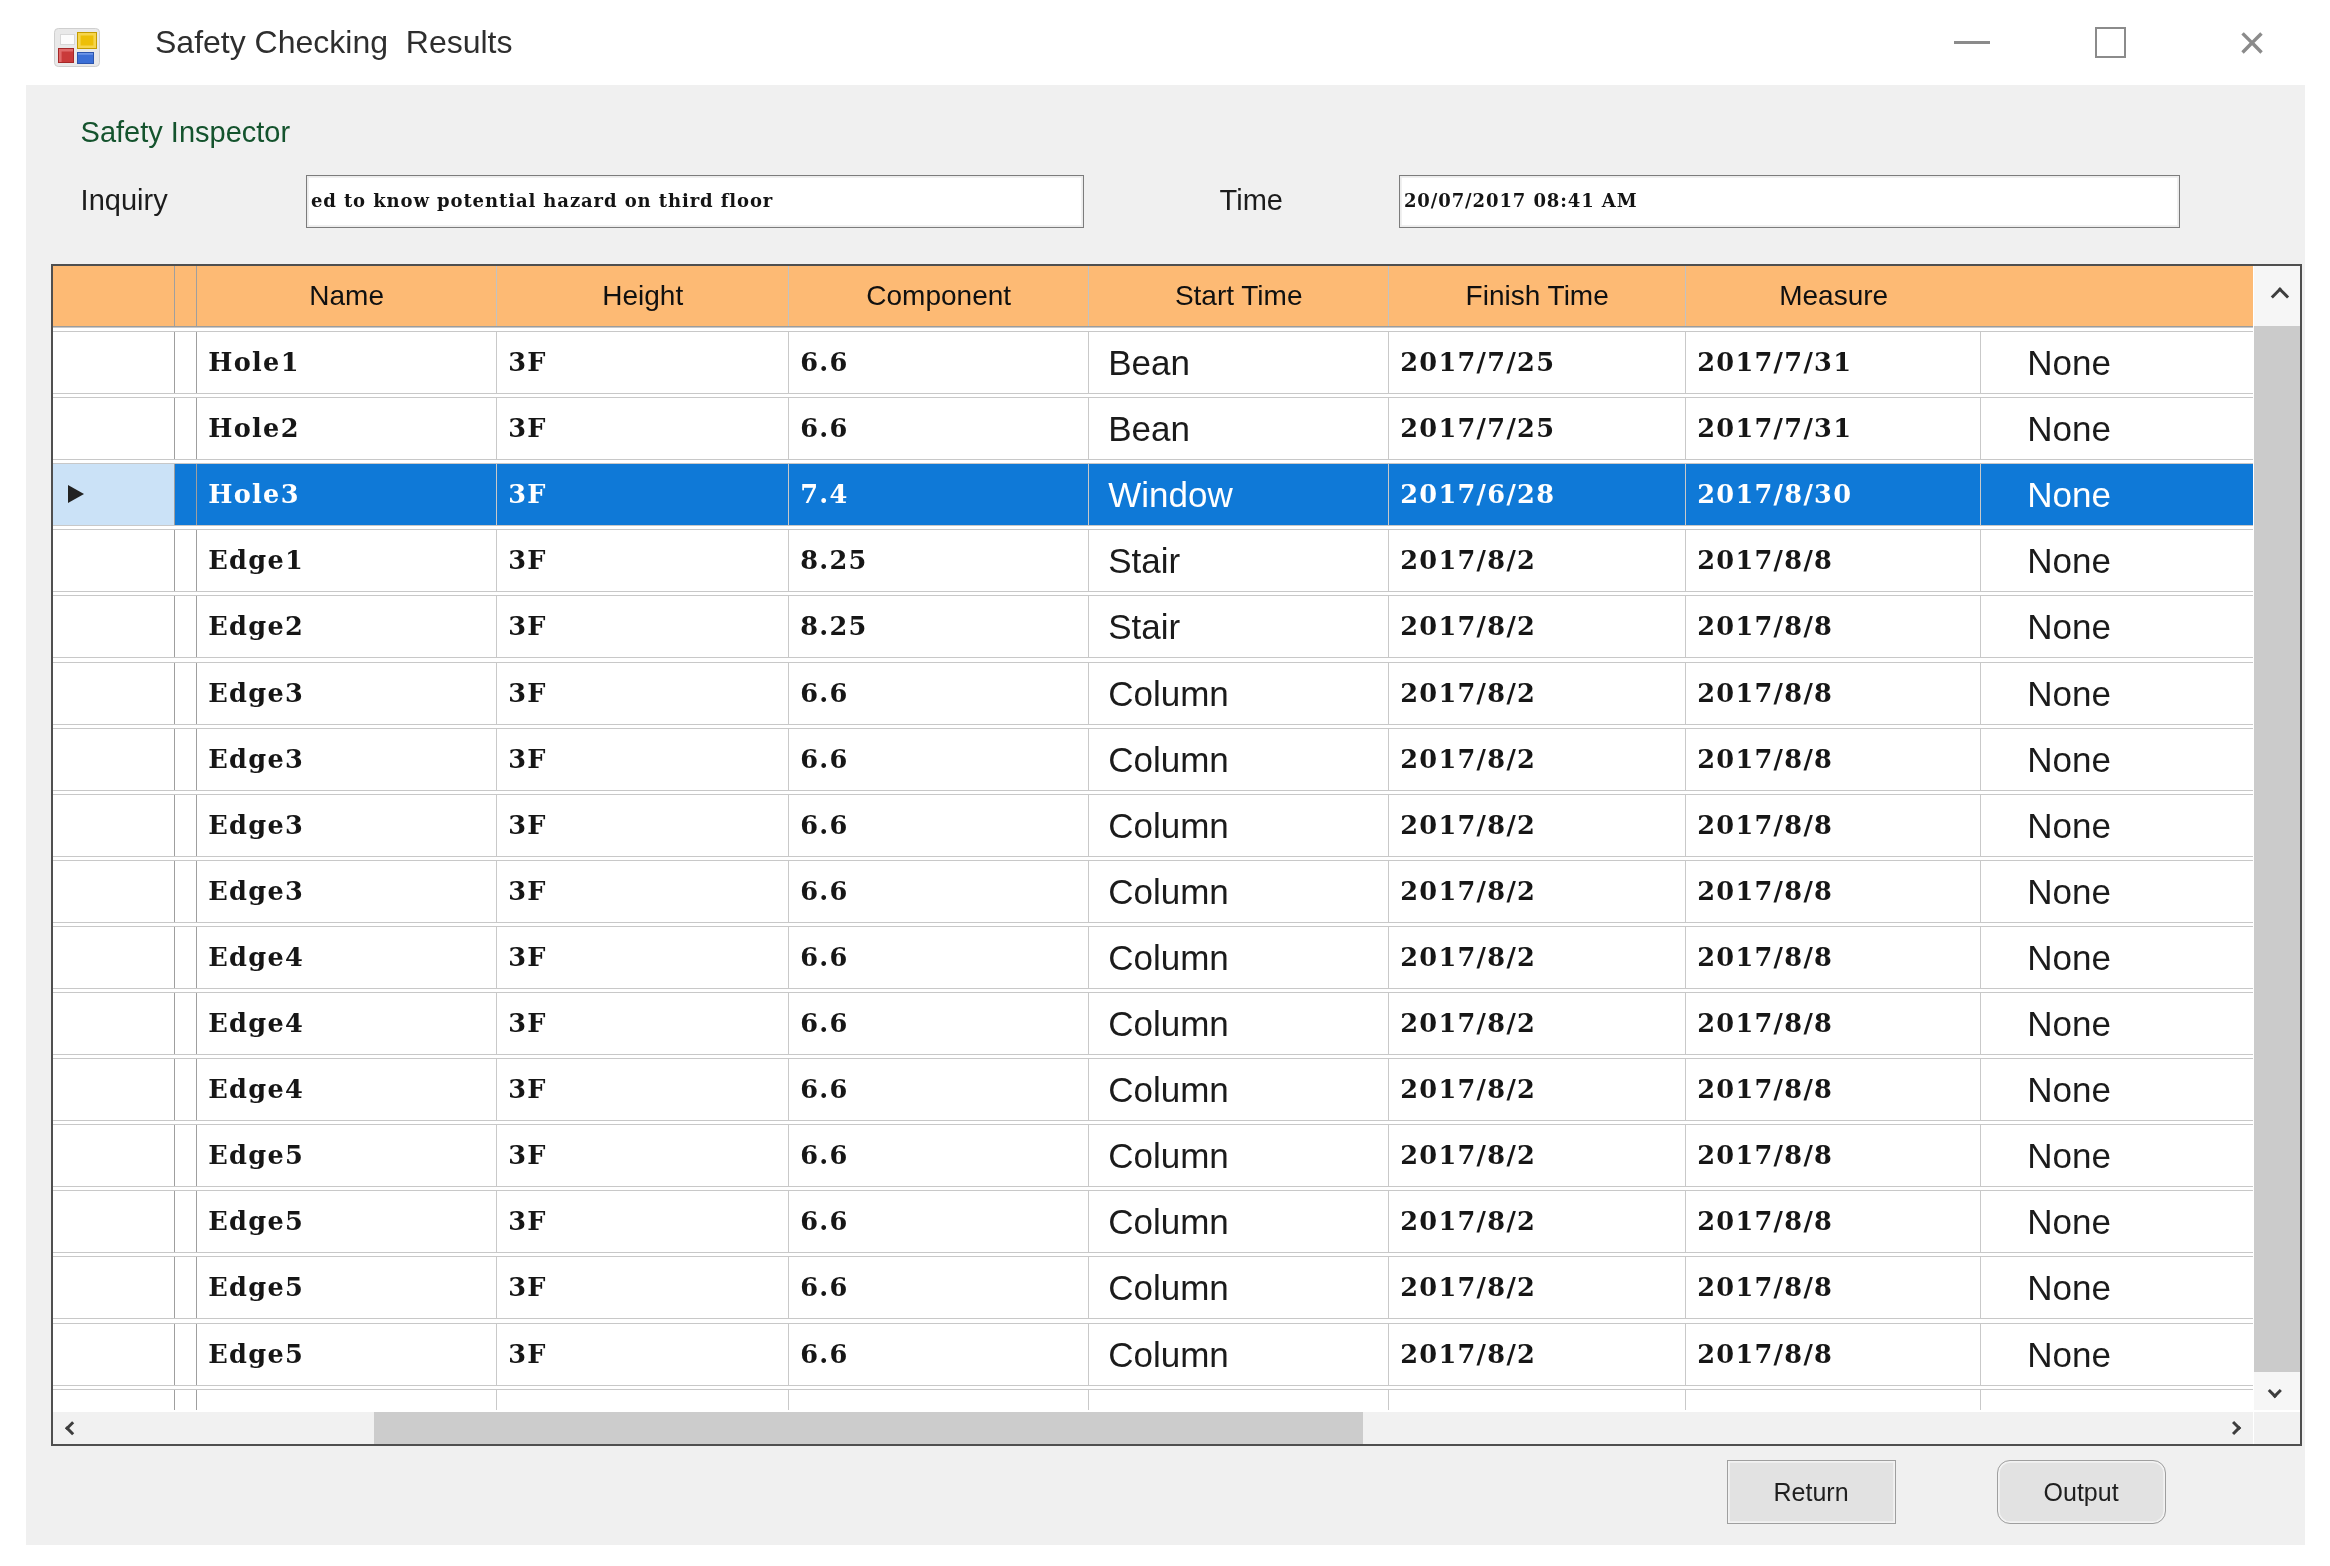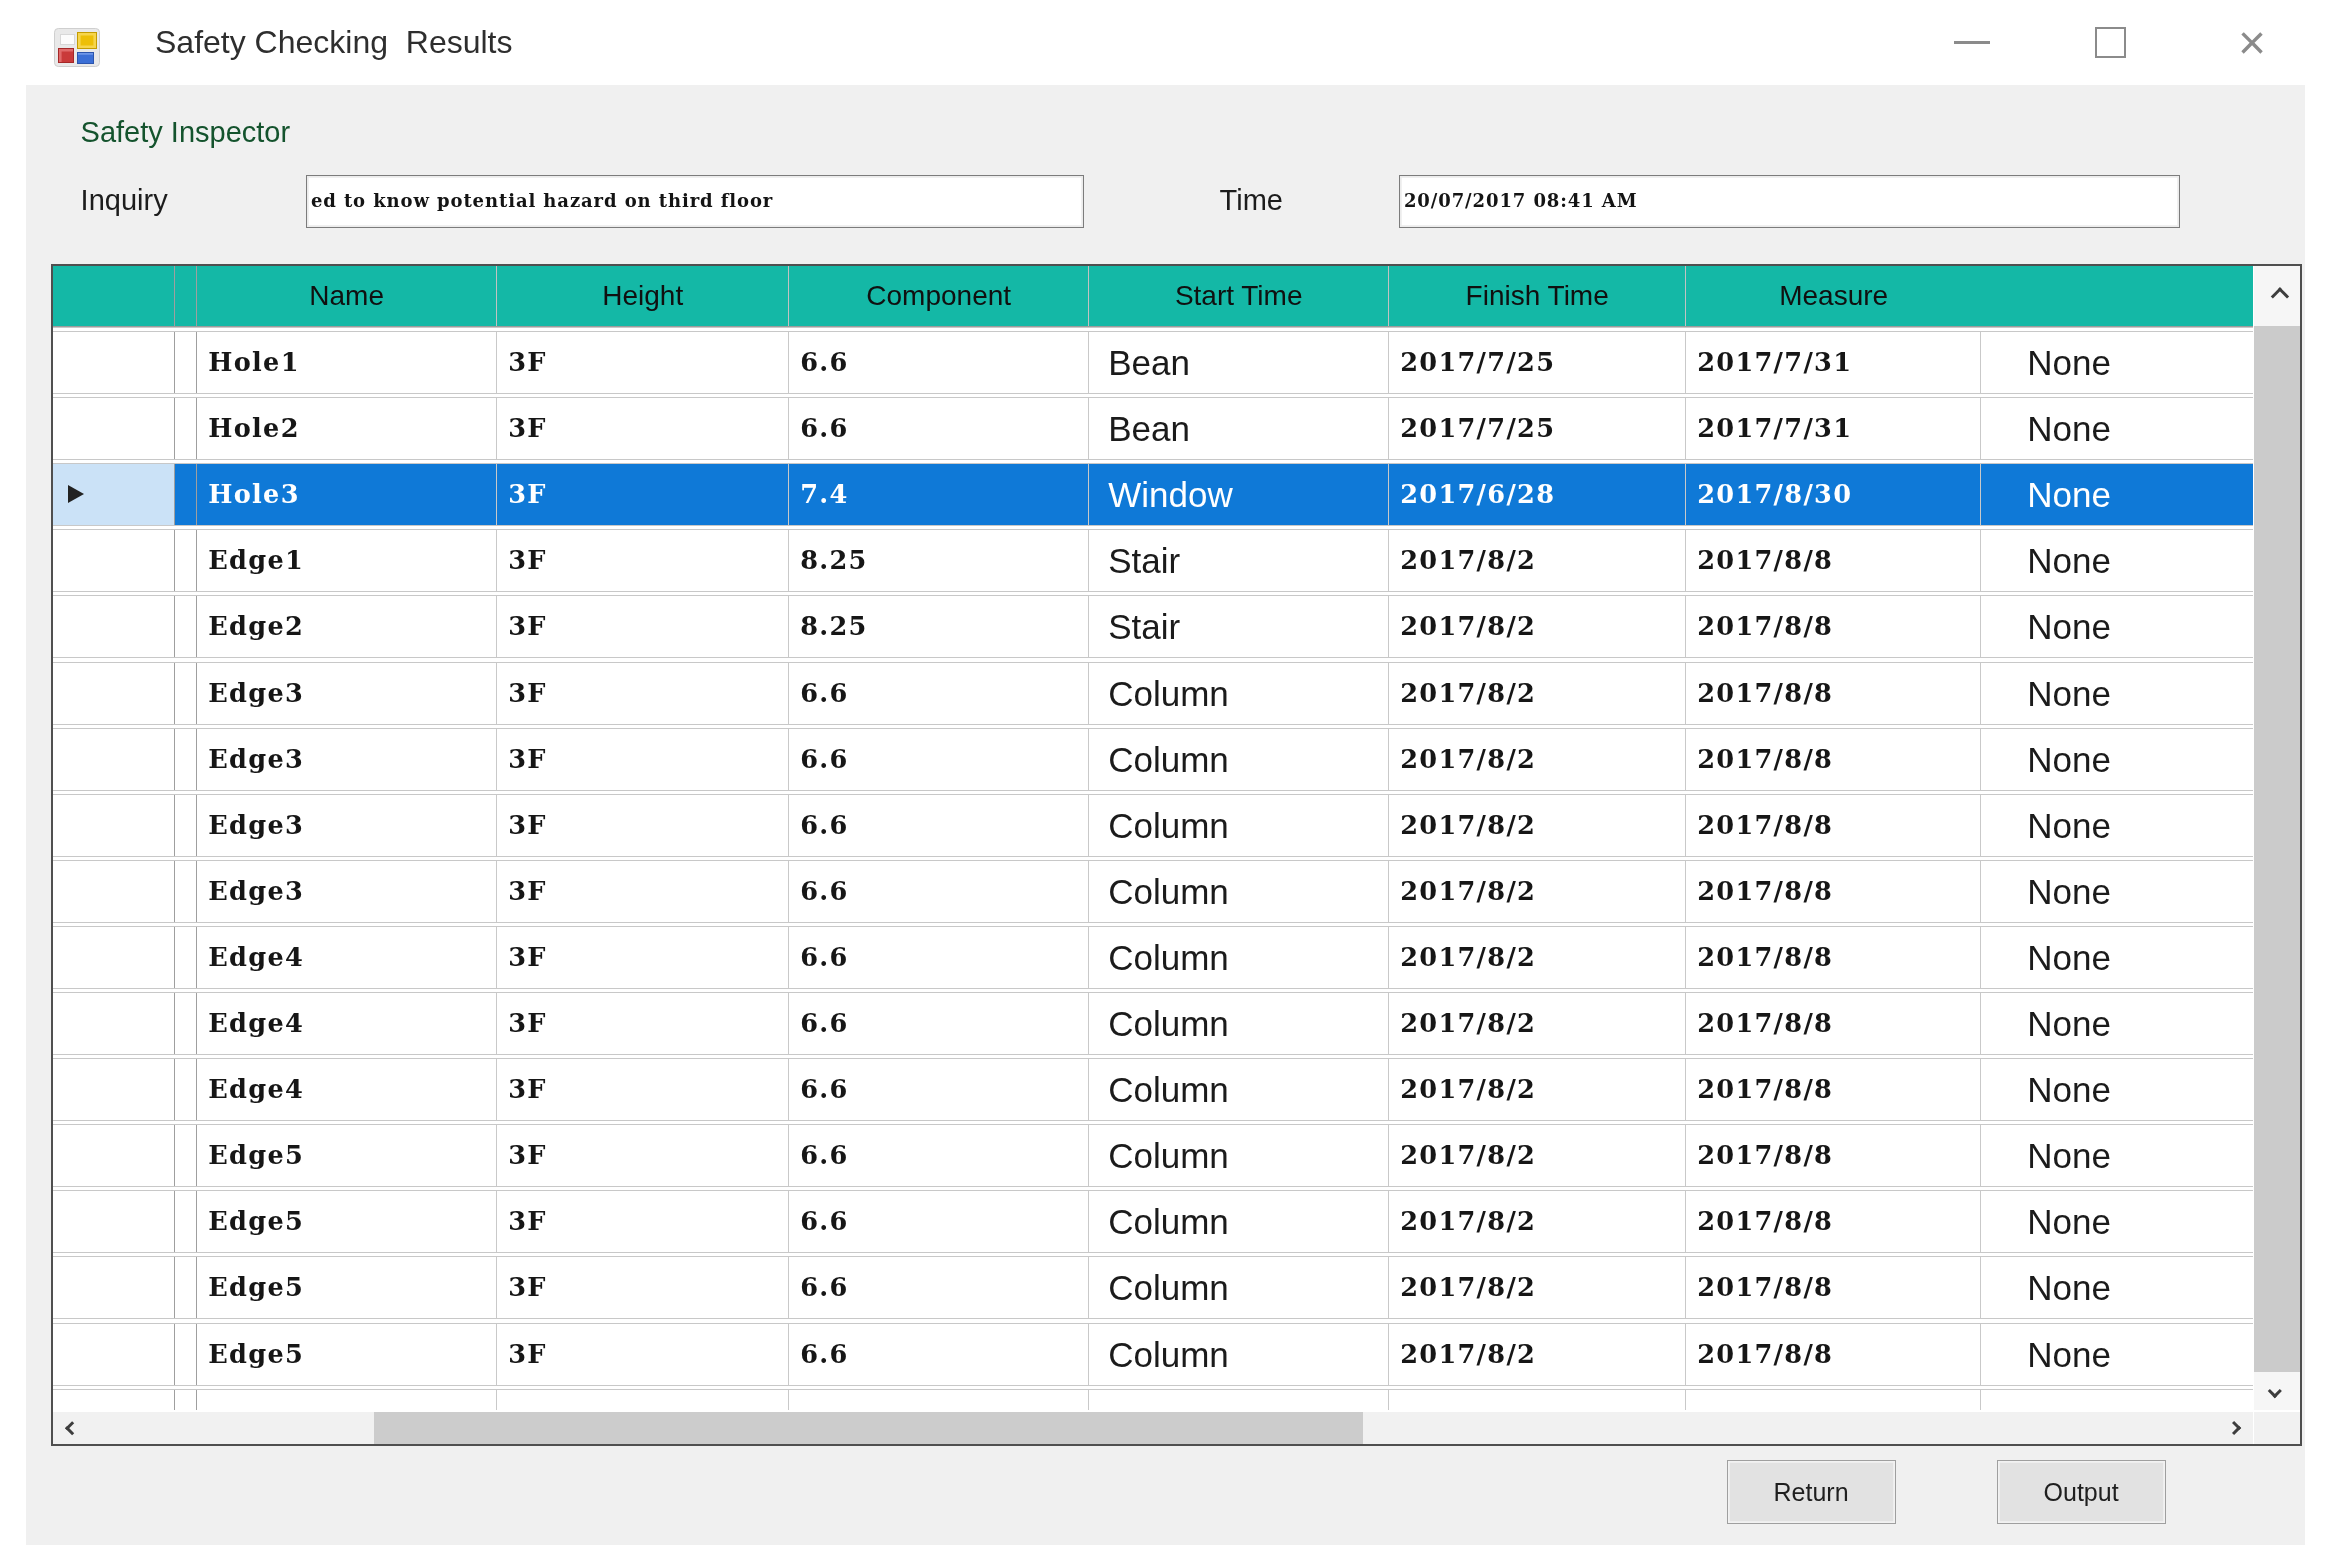--- a/index.html
+++ b/index.html
@@ -40,21 +40,21 @@
              overflow:hidden; letter-spacing:0.9px; padding-left:4.3px; }
   .tb-inquiry { left:280px;  top:90px; width:778px; }
   .tb-time    { left:1373px; top:90px; width:781px; }
 
   
   .grid { position:absolute; left:25.6px; top:179px; width:2251px; height:1182px;
           border:2.6px solid #4f4f4f; background:#fff; }
   .grid-content { position:absolute; left:0; top:0; width:2200px; height:1144px; overflow:hidden; background:#fff; }
   .header-row, .t-row { display:grid;
      grid-template-columns:122px 22px 300px 292px 300px 300px 297px 295px 272px; }
-  .header-row { height:61px; border-bottom:0.9px solid #9c9c9c; background:#14b8a6; }
+  .header-row { height:61px; border-bottom:0.9px solid #9c9c9c; background:#fdba74; }
   .hc { height:60px; line-height:60px; text-align:center; font-size:28px; color:#101010;
         border-right:0.9px solid #c2c2c2; overflow:hidden; }
   .hc.gutter { border-right:0.9px solid #9f9f9f; }
   .hc.narrow { border-right:0.9px solid #9f9f9f; }
   .t-divider { height:5.1px; background:#fff; border-top:0.9px solid #c8c8c8; border-bottom:0.9px solid #c8c8c8; }
   .t-row { height:61px; background:#fff; }
   .c { height:61px; line-height:61px; border-right:0.9px solid #c9c9c9; overflow:hidden; white-space:nowrap; }
   .c.gutter { border-right:0.9px solid #9f9f9f; position:relative; }
   .c.narrow { border-right:0.9px solid #9f9f9f; }
   .c.serif { font-family:"DejaVu Serif","Liberation Serif",serif; font-weight:700; font-size:25.6px;
@@ -85,21 +85,21 @@
   .chev.down  { transform:rotate(135deg) translate(1.7px,1.7px); }
   .chev.left  { transform:rotate(-135deg); }
   .chev.right { transform:rotate(45deg); }
   .chev.small { width:10.2px; height:10.2px; border-width:3px 3px 0 0; }
 
   
   .btn { position:absolute; top:1375px; width:169px; height:64px; background:#e2e2e2;
          border:1.7px solid #9f9f9f; box-shadow:inset 0 0 0 1.7px #f2f2f2;
          font-size:25px; color:#1f1f1f; display:flex; align-items:center; justify-content:center; }
   .btn-return { left:1701px; }
-  .btn-output { left:1971px; }
+  .btn-output { left:1971px;border-radius:13px; }
 </style>
 </head>
 <body>
 
 <div id="app">
 
   <div class="titlebar">
     <div class="app-icon">
       <span class="tile tile-white"></span>
       <span class="tile tile-yellow"></span>

